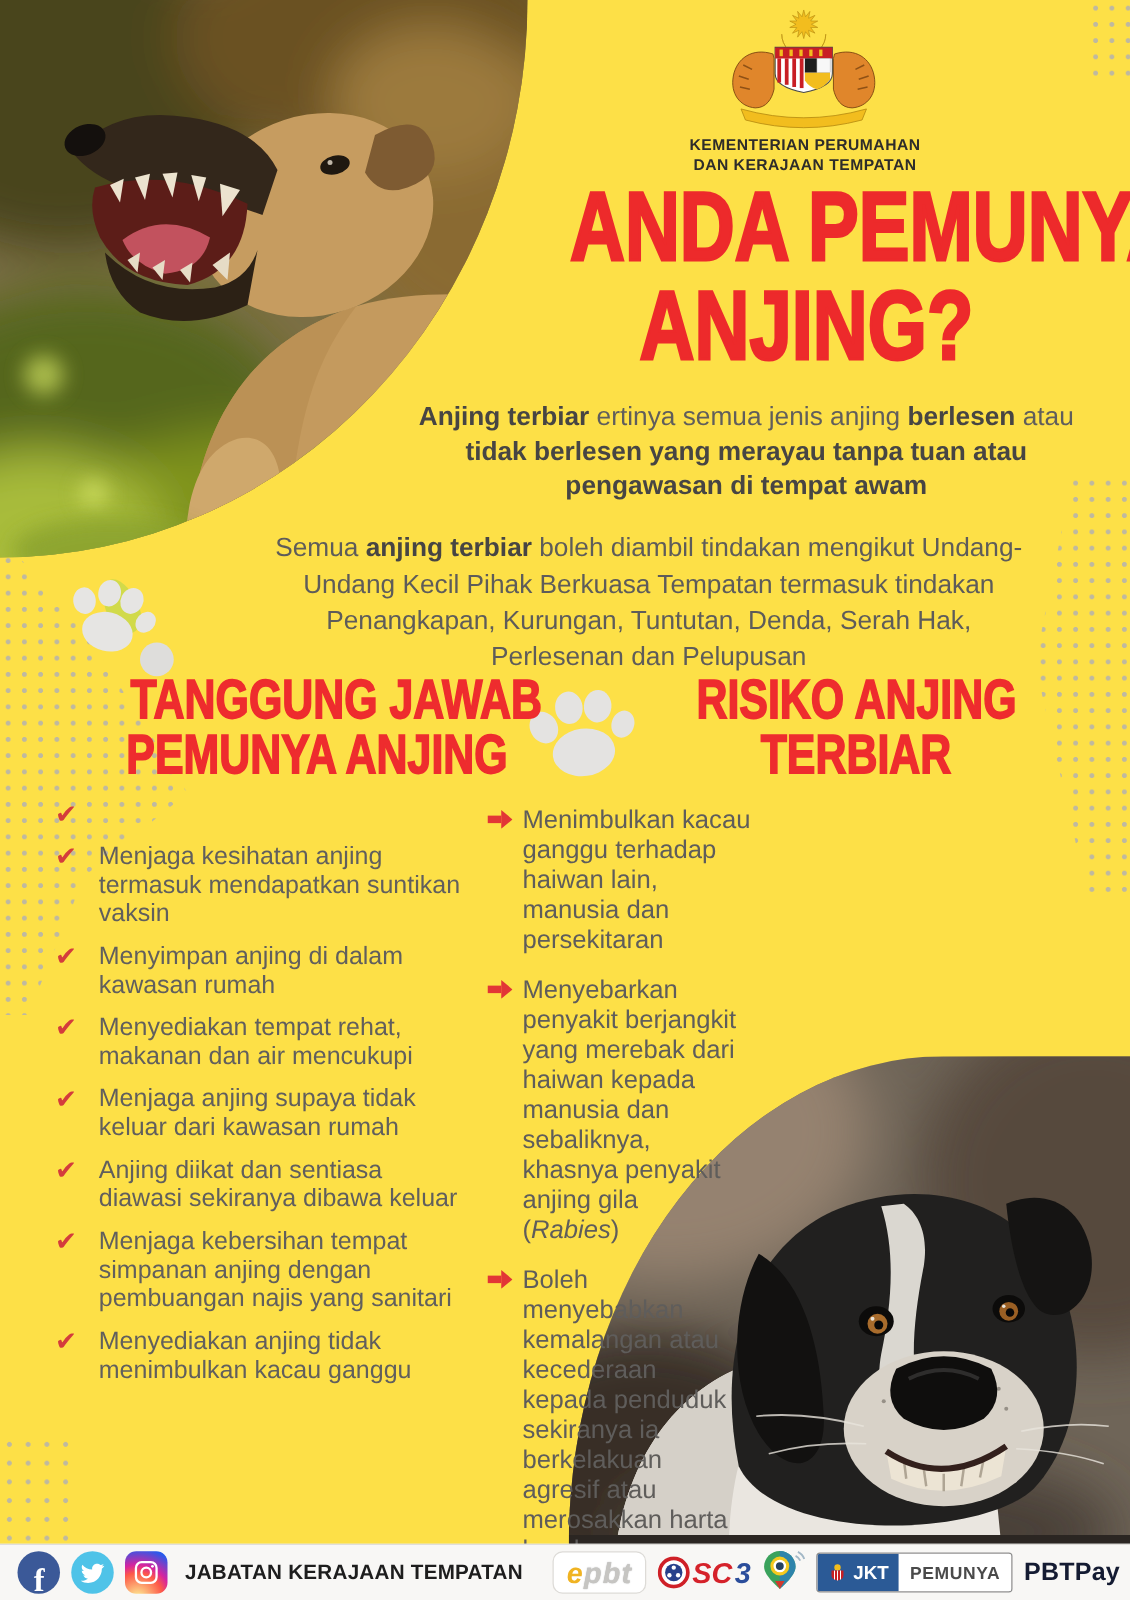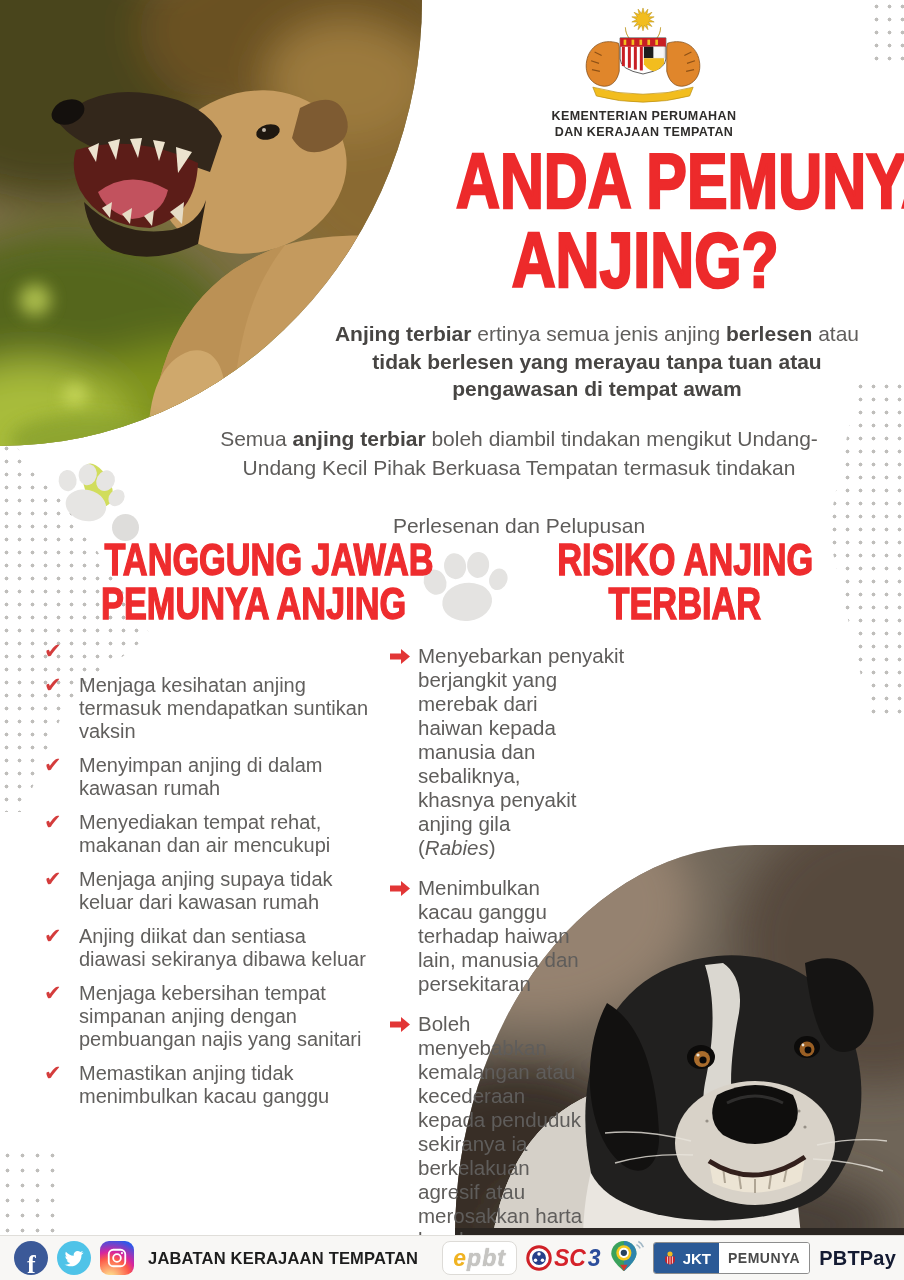--- a/index.html
+++ b/index.html
@@ -1,16 +1,16 @@
 <!DOCTYPE html>
 <html><head>
 <meta charset="utf-8">
 <style>
   html,body{margin:0;padding:0;background:#e9e8e6;}
-  .poster{position:relative;width:904px;height:1280px;background:#ffffff;overflow:hidden;
+  .poster{position:relative;width:904px;height:1280px;background:#fde047;overflow:hidden;
           font-family:"Liberation Sans",sans-serif;}
   
   .photo-top{position:absolute;left:0;top:0;width:422px;height:446px;
              border-bottom-right-radius:100% 100%;overflow:hidden;z-index:1;}
   .photo-bottom{position:absolute;left:455px;top:845px;width:449px;height:391px;
              border-top-left-radius:300px 391px;overflow:hidden;z-index:1;}
   .photo-top svg,.photo-bottom svg{display:block;}
   
   .dots{position:absolute;background-image:radial-gradient(circle,#b4b2af 1.7px,rgba(0,0,0,0) 2.2px);
         background-size:13px 13px;z-index:2;opacity:.85;}
@@ -280,21 +280,21 @@
     <div>KEMENTERIAN PERUMAHAN</div>
     <div>DAN KERAJAAN TEMPATAN</div>
   </div>
 
   <h1 class="title" style="margin:0;">
     <span class="line"><span class="cond">ANDA PEMUNYA</span></span>
     <span class="line"><span class="cond">ANJING?</span></span>
   </h1>
 
   <p class="intro" style="margin:0;"><span class="b">Anjing terbiar</span><span> ertinya semua jenis anjing </span><span class="b">berlesen</span><span> atau</span><br><span class="b">tidak berlesen yang merayau tanpa tuan atau</span><br><span class="b">pengawasan di tempat awam</span></p>
-  <p class="law" style="margin:14px;"><span>Semua </span><span class="b">anjing terbiar</span><span> boleh diambil tindakan mengikut Undang-</span><br><span>Undang Kecil Pihak Berkuasa Tempatan termasuk tindakan</span><br><br><span>Perlesenan dan Pelupusan</span></p>
+  <p class="law" style="margin:14px;"><span>Semua </span><span class="b">anjing terbiar</span><span> boleh diambil tindakan mengikut Undang-</span><br><span>Undang Kecil Pihak Berkuasa Tempatan termasuk tindakan</span><br><span>Penangkapan, Kurungan, Tuntutan, Denda, Serah Hak,</span><br><span>Perlesenan dan Pelupusan</span></p>
 
   <h2 class="col-heading left-heading" style="margin:0;">
     <div><span class="cond">TANGGUNG JAWAB</span></div>
     <div><span class="cond">PEMUNYA ANJING</span></div>
   </h2>
   <h2 class="col-heading right-heading" style="margin:0;text-align:center;">
     <div><span class="cond">RISIKO ANJING</span></div>
     <div><span class="cond">TERBIAR</span></div>
   </h2>
 
@@ -329,39 +329,39 @@
         <span class="txt">Anjing diikat dan sentiasa diawasi sekiranya dibawa keluar</span>
       </div>
 
       <div class="li">
         <span class="check">✔</span>
         <span class="txt">Menjaga kebersihan tempat simpanan anjing dengan pembuangan najis yang sanitari</span>
       </div>
 
       <div class="li">
         <span class="check">✔</span>
-        <span class="txt">Memastikan anjing tidak menimbulkan kacau ganggu</span>
+        <span class="txt">Menyediakan anjing tidak menimbulkan kacau ganggu</span>
       </div>
     </div>
 
   <div class="list-right">
     <div class="curve-spacer"></div>
+
+      <div class="li">
+        <span class="arrow-wrap"><svg viewBox="0 0 20 15" width="20" height="15">
+            <rect y="4.5" width="11" height="6" fill="#e23636"></rect>
+            <path d="M11 0 L20 7.5 L11 15 Z" fill="#e23636"></path>
+          </svg></span><span class="rtxt"><span>Menimbulkan kacau ganggu terhadap haiwan lain, manusia dan persekitaran</span></span>
+      </div>
 
       <div class="li">
         <span class="arrow-wrap"><svg viewBox="0 0 20 15" width="20" height="15">
             <rect y="4.5" width="11" height="6" fill="#e23636"></rect>
             <path d="M11 0 L20 7.5 L11 15 Z" fill="#e23636"></path>
           </svg></span><span class="rtxt"><span>Menyebarkan penyakit berjangkit yang merebak dari haiwan kepada manusia dan sebaliknya, khasnya penyakit anjing gila (</span><span class="i">Rabies</span><span>)</span></span>
-      </div>
-
-      <div class="li">
-        <span class="arrow-wrap"><svg viewBox="0 0 20 15" width="20" height="15">
-            <rect y="4.5" width="11" height="6" fill="#e23636"></rect>
-            <path d="M11 0 L20 7.5 L11 15 Z" fill="#e23636"></path>
-          </svg></span><span class="rtxt"><span>Menimbulkan kacau ganggu terhadap haiwan lain, manusia dan persekitaran</span></span>
       </div>
 
       <div class="li">
         <span class="arrow-wrap"><svg viewBox="0 0 20 15" width="20" height="15">
             <rect y="4.5" width="11" height="6" fill="#e23636"></rect>
             <path d="M11 0 L20 7.5 L11 15 Z" fill="#e23636"></path>
           </svg></span><span class="rtxt"><span>Boleh menyebabkan kemalangan atau kecederaan kepada penduduk sekiranya ia berkelakuan agresif atau merosakkan harta benda.</span></span>
       </div>
 
       <div class="li">

